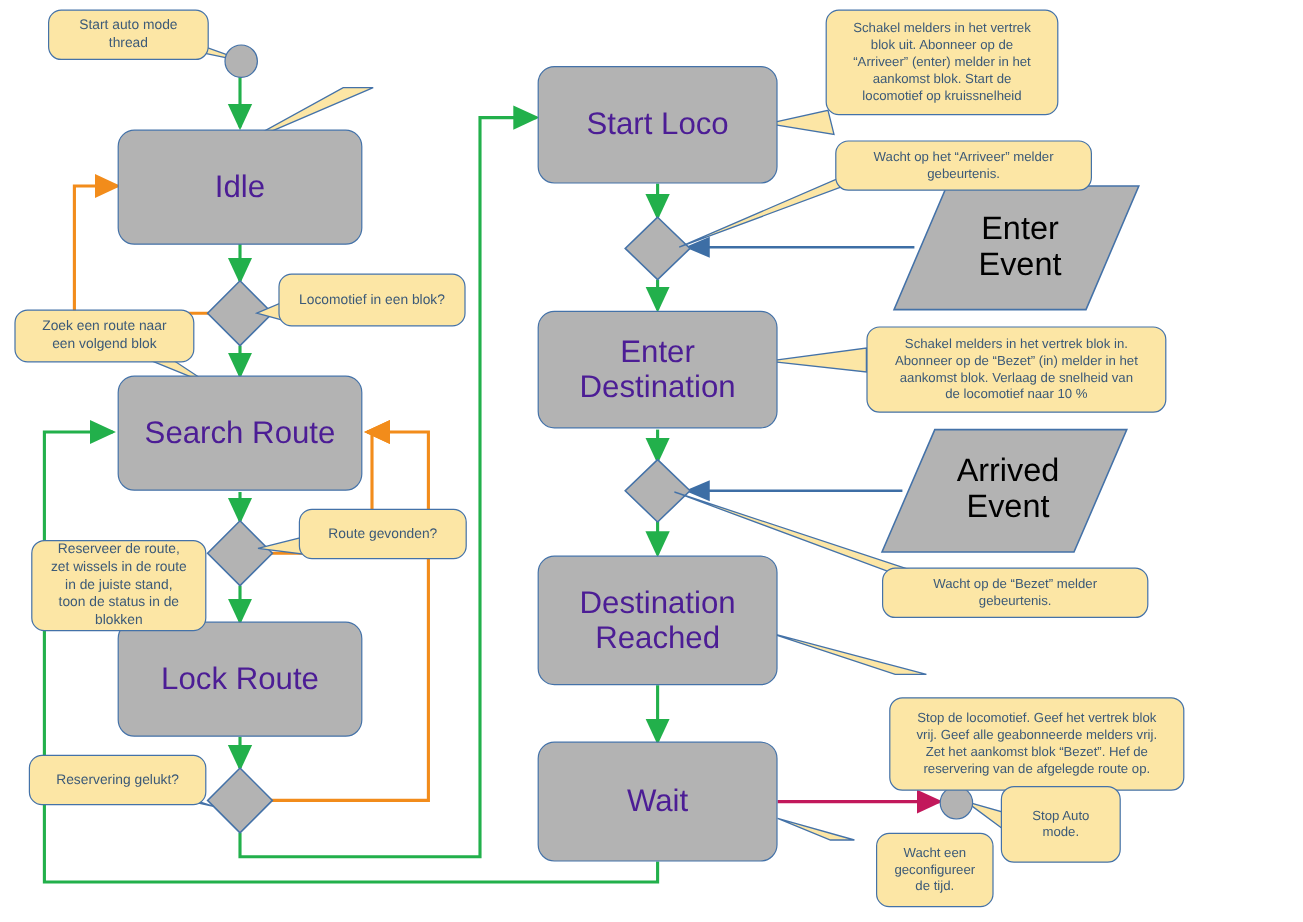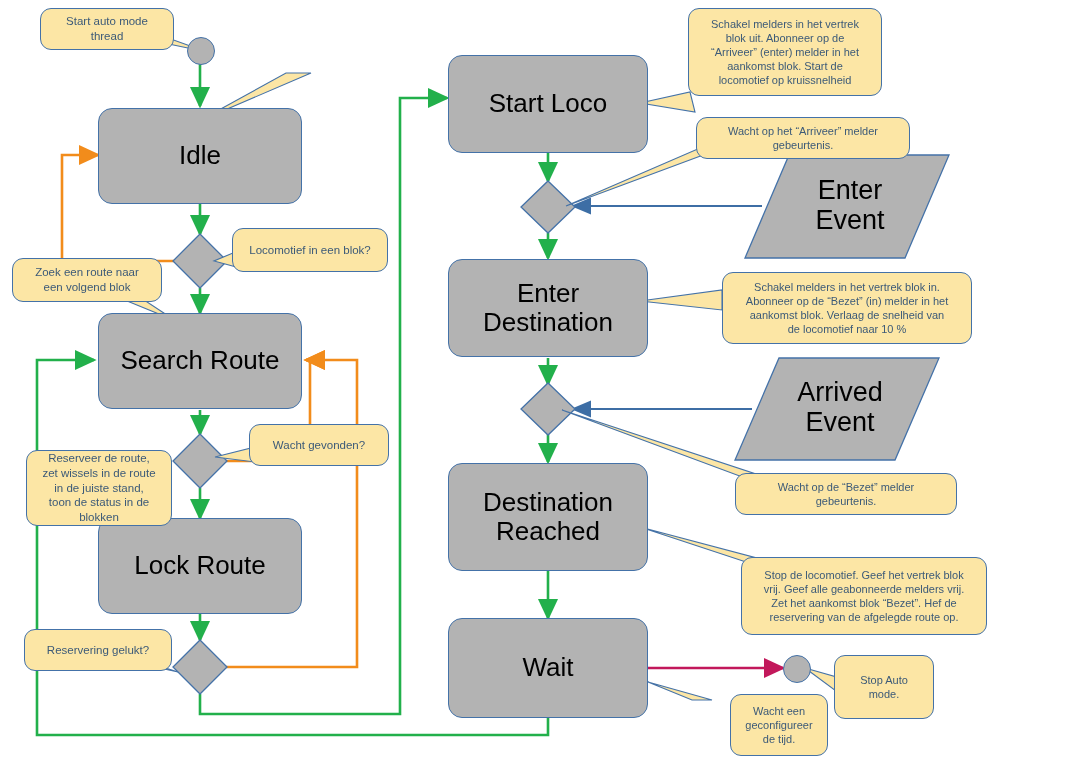--- a/index.html
+++ b/index.html
@@ -2,21 +2,21 @@
 <html><head>
 <meta charset="utf-8">
 <style>
   html,body{margin:0;padding:0;background:#ffffff;}
   body{width:1086px;height:768px;font-family:"Liberation Sans",sans-serif;overflow:hidden;}
   #stage{position:relative;width:1086px;height:768px;background:#fff;}
   svg.layer{position:absolute;left:0;top:0;width:1086px;height:768px;}
   .node{
     position:absolute;background:#b3b3b3;border:1.3px solid #4472a8;
     border-radius:14px;display:flex;align-items:center;justify-content:center;
-    text-align:center;color:#000000;line-height:1.12;box-sizing:border-box;
+    text-align:center;color:#4c1d95;line-height:1.12;box-sizing:border-box;
   }
   .node-label{display:block;white-space:pre-line;}
   .callout{
     position:absolute;background:#fce6a5;border:1.1px solid #4472a8;
     border-radius:11px;color:#3c5a78;text-align:center;
     display:flex;align-items:center;justify-content:center;
     padding:20px 6px;box-sizing:border-box;line-height:1.28;
     white-space:pre-line;
   }
   .startnode{
@@ -175,21 +175,21 @@
 
   <div class="callout" style="left:26px;top:450px;width:146px;height:76px;font-size:11.5px;">
     <span>Reserveer de route,
 zet wissels in de route
 in de juiste stand,
 toon de status in de
 blokken</span>
   </div>
 
   <div class="callout" style="left:249px;top:424px;width:140px;height:32px;font-size:11.5px;">
-    <span>Wacht gevonden?</span>
+    <span>Route gevonden?</span>
   </div>
 
   <div class="callout" style="left:24px;top:629px;width:148px;height:30px;font-size:11.5px;">
     <span>Reservering gelukt?</span>
   </div>
 
   <div class="callout" style="left:688px;top:8px;width:194px;height:88px;font-size:11px;">
     <span>Schakel melders in het vertrek
 blok uit. Abonneer op de
 “Arriveer” (enter) melder in het
@@ -207,21 +207,21 @@
 Abonneer op de “Bezet” (in) melder in het
 aankomst blok. Verlaag de snelheid van
 de  locomotief naar 10 %</span>
   </div>
 
   <div class="callout" style="left:735px;top:473px;width:222px;height:38px;font-size:11px;">
     <span>Wacht op de “Bezet” melder
 gebeurtenis.</span>
   </div>
 
-  <div class="callout" style="left:741px;top:557px;width:246px;height:78px;font-size:11px;">
+  <div class="callout" style="left:741px;top:581px;width:246px;height:78px;font-size:11px;">
     <span>Stop de locomotief. Geef het vertrek blok
 vrij. Geef alle geabonneerde melders vrij.
 Zet het aankomst blok “Bezet”. Hef de
 reservering van de afgelegde route op.</span>
   </div>
 
   <div class="callout" style="left:686px;top:694px;width:98px;height:62px;font-size:11px;margin-left:44px;">
     <span>Wacht een
 geconfigureer
 de tijd.</span>

